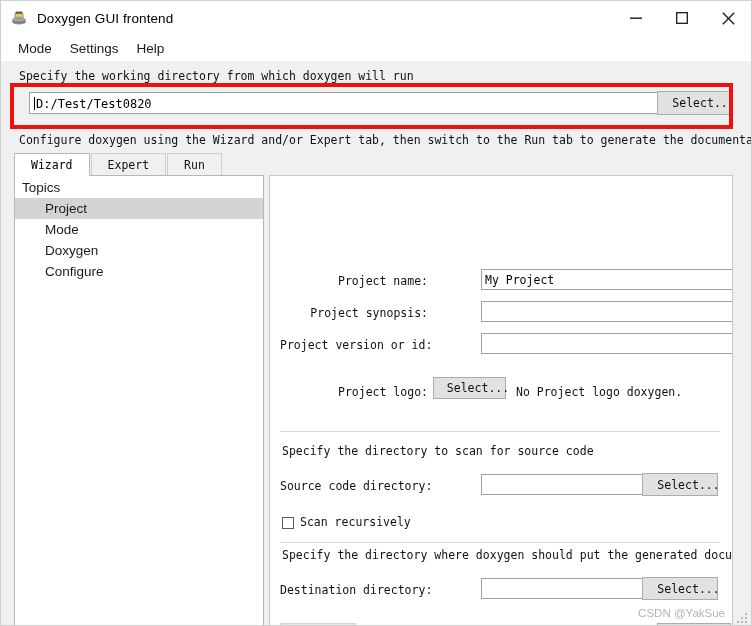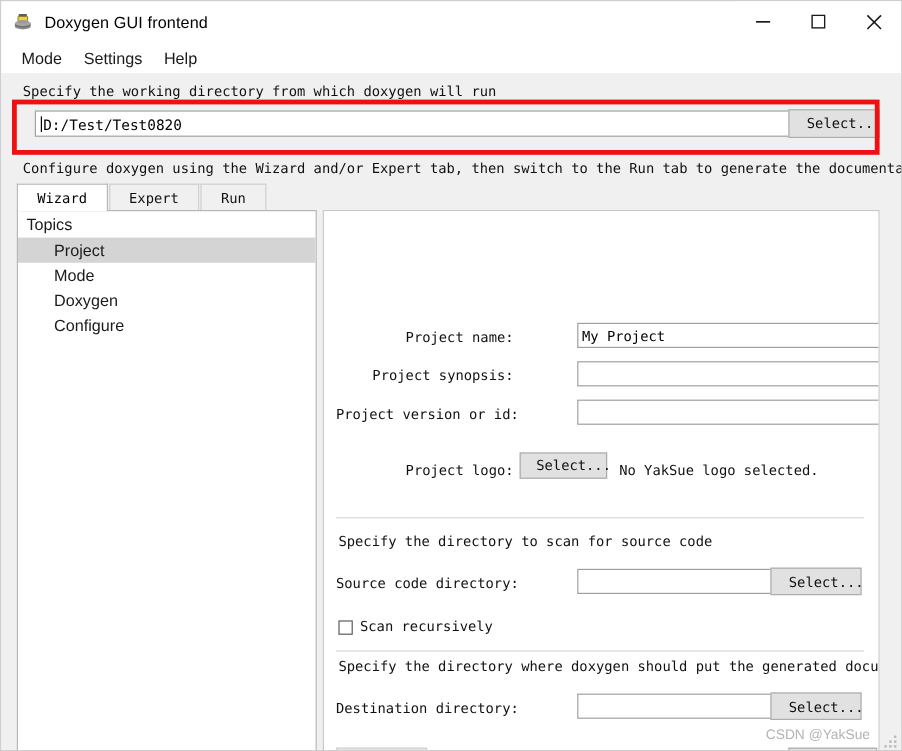--- a/index.html
+++ b/index.html
@@ -373,21 +373,21 @@
         <div class="text-input" style="left:163px; top:93px; width:285px;">My Project</div>
 
         <div class="field-label" style="left:10px; top:130px; width:148px;">Project synopsis:</div>
         <div class="text-input" style="left:163px; top:125px; width:285px;"></div>
 
         <div class="field-label" style="left:10px; top:162px; width:148px;">Project version or id:</div>
         <div class="text-input" style="left:163px; top:157px; width:285px;"></div>
 
         <div class="field-label" style="left:10px; top:209px; width:148px;">Project logo:</div>
         <div class="btn" style="position:absolute; left:163px; top:201px; width:73px; height:22px;">Select...</div>
-        <div class="panel-text" style="left:246px; top:209px;">No YakSue logo selected.</div>
+        <div class="panel-text" style="left:246px; top:209px;">No Project logo doxygen.</div>
 
         <div class="hr" style="left:10px; top:255px; width:440px;"></div>
 
         <div class="panel-text" style="left:12px; top:268px;">Specify the directory to scan for source code</div>
         <div class="field-label" style="left:10px; top:303px; width:148px;">Source code directory:</div>
         <div class="text-input" style="left:163px; top:298px; width:200px;"></div>
         <div class="btn" style="position:absolute; left:372px; top:297px; width:76px; height:23px;">Select...</div>
 
         <div class="checkbox-box" style="left:12px; top:341px;"></div>
         <div class="panel-text" style="left:30px; top:339px;">Scan recursively</div>

